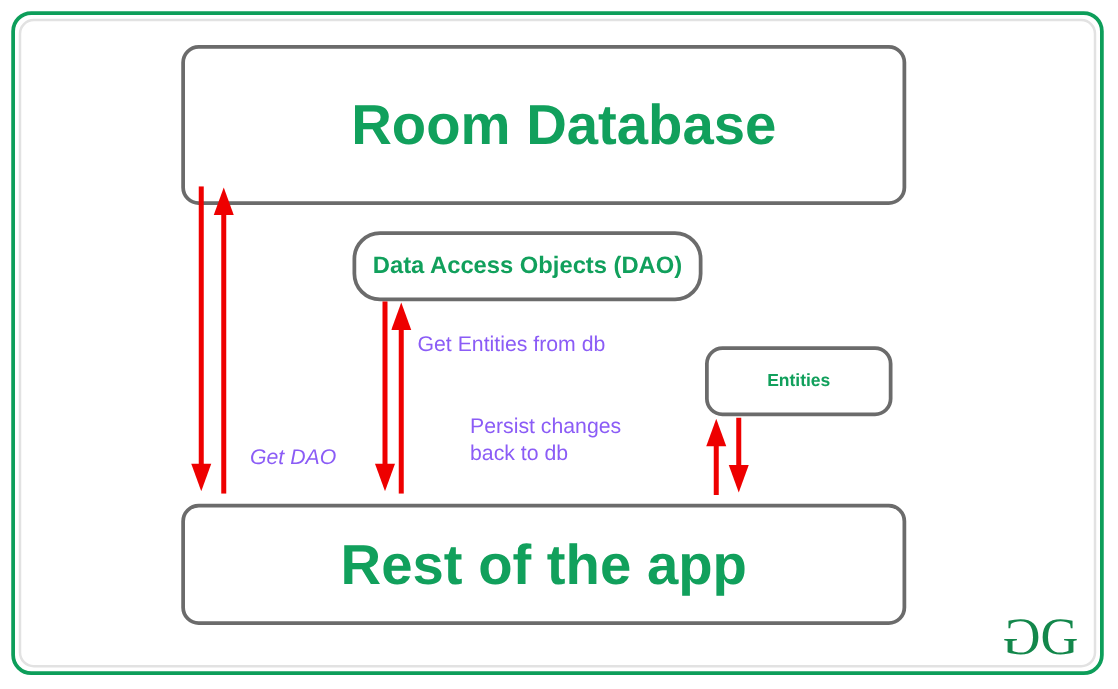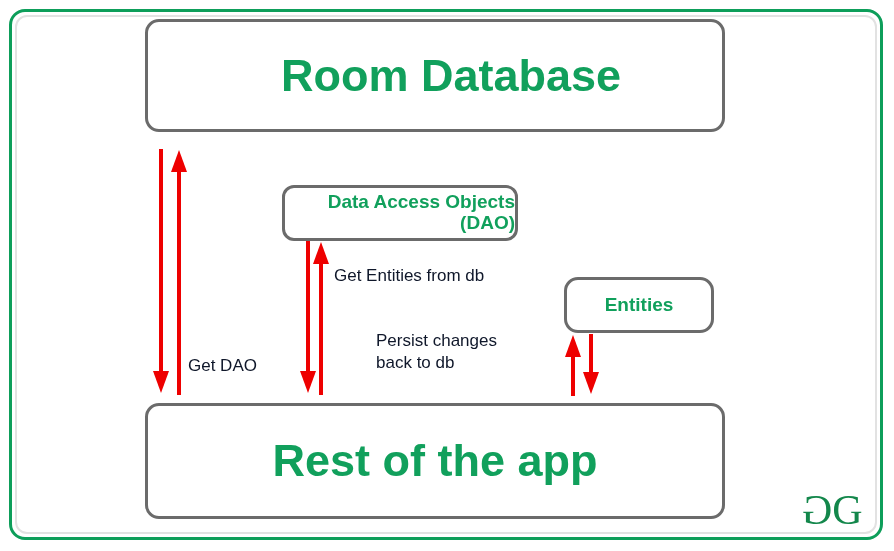--- a/index.html
+++ b/index.html
@@ -48,68 +48,68 @@
     display: flex;
     align-items: center;
     justify-content: center;
     color: #11a05c;
     font-weight: bold;
     text-align: center;
     line-height: 1.1;
   }
   .node-room {
     left: 145px;
-    top: 19px;
+    top: 36px;
     width: 580px;
-    height: 113px;
+    height: 128px;
     border-radius: 14px;
     font-size: 45px;
     padding-left: 32px;
   }
   .node-dao {
     left: 282px;
     top: 185px;
-    width: 236px;
+    width: 280px;
     height: 56px;
-    border-radius: 12px;
+    border-radius: 22px;
     font-size: 19px;
     text-align: right;
   }
   .node-entities {
     left: 564px;
     top: 277px;
     width: 150px;
     height: 56px;
     border-radius: 14px;
-    font-size: 19px;
+    font-size: 14px;
     justify-content: center;
   }
   .node-rest {
     left: 145px;
     top: 403px;
     width: 580px;
-    height: 116px;
+    height: 97px;
     border-radius: 14px;
     font-size: 45px;
   }
 
   
   .arrow {
     position: absolute;
   }
 
   
   .label {
     position: absolute;
-    color: #0f172a;
+    color: #8b5cf6;
     font-size: 17px;
     line-height: 1.28;
     white-space: pre-line;
   }
-  .label-get-dao   { left: 188px; top: 355px; }
+  .label-get-dao   { left: 200px; top: 355px; font-style: italic; }
   .label-get-ent   { left: 334px; top: 265px; }
   .label-persist   { left: 334px; top: 330px; margin-left: 42px; }
   .label-getset    { left: 600px; top: 361px; }
 
   
   .logo {
     position: absolute;
     left: 803px;
     top: 489px;
     color: #13874b;

